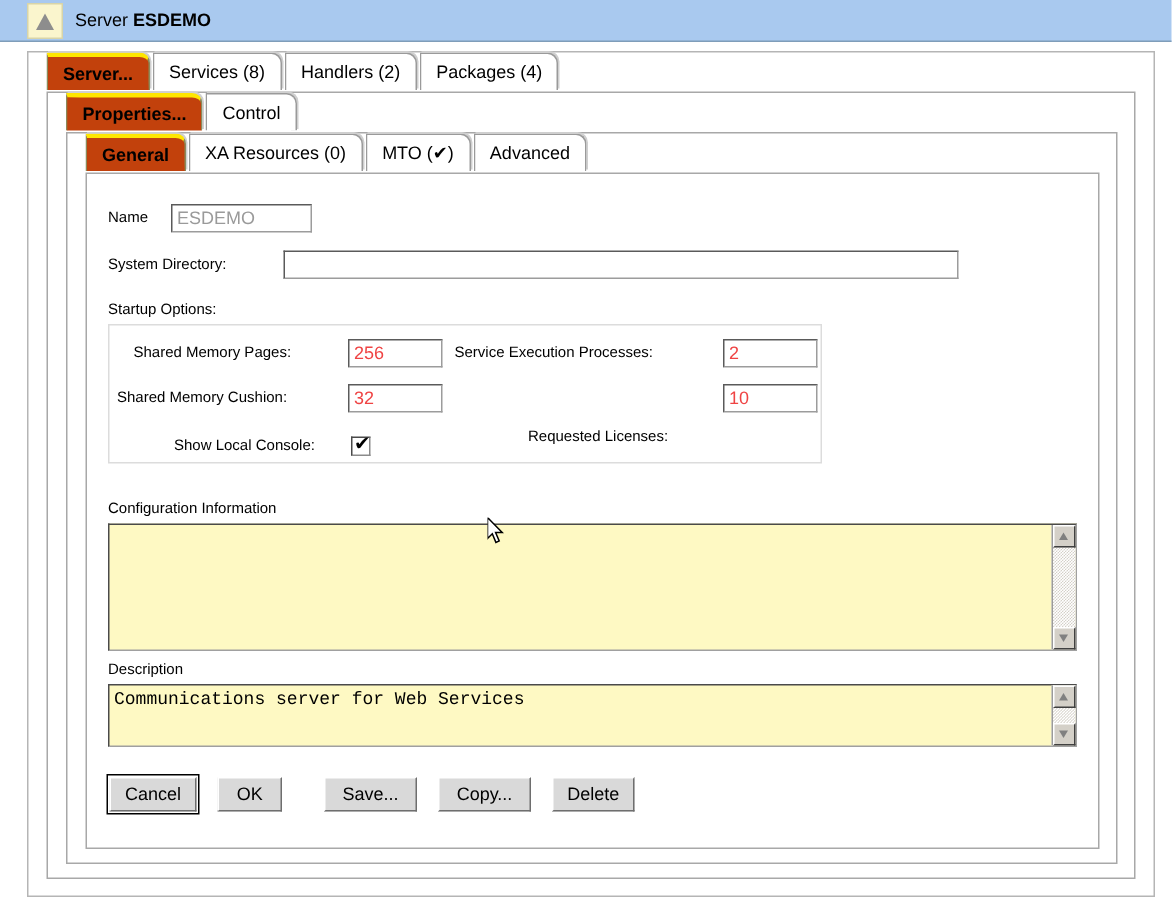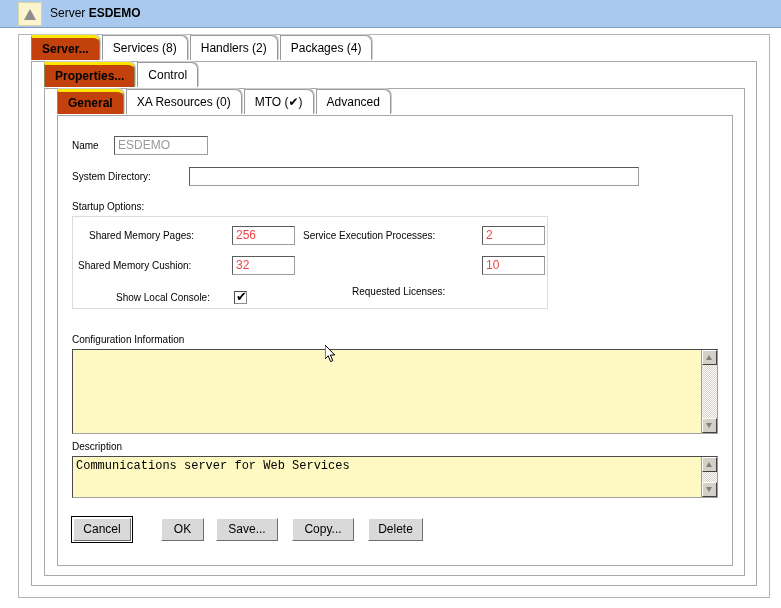--- a/index.html
+++ b/index.html
@@ -348,21 +348,21 @@
                 <div class="sbtn up">
                   <span class="ar"></span>
                 </div>
                 <div class="sbtn down">
                   <span class="ar"></span>
                 </div>
               </div>
             </div>
 
             <div class="btn default" style="left:15px; top:402px; width:58px;">Cancel</div>
-            <div class="btn" style="left:103px; top:402px; width:43px;">OK</div>
+            <div class="btn" style="left:87px; top:402px; width:43px;">OK</div>
             <div class="btn" style="left:158px; top:402px; width:62px;">Save...</div>
             <div class="btn" style="left:234px; top:402px; width:62px;">Copy...</div>
             <div class="btn" style="left:310px; top:402px; width:55px;">Delete</div>
 
           </div>
         </div>
       </div>
     </div>
   </div>
 

